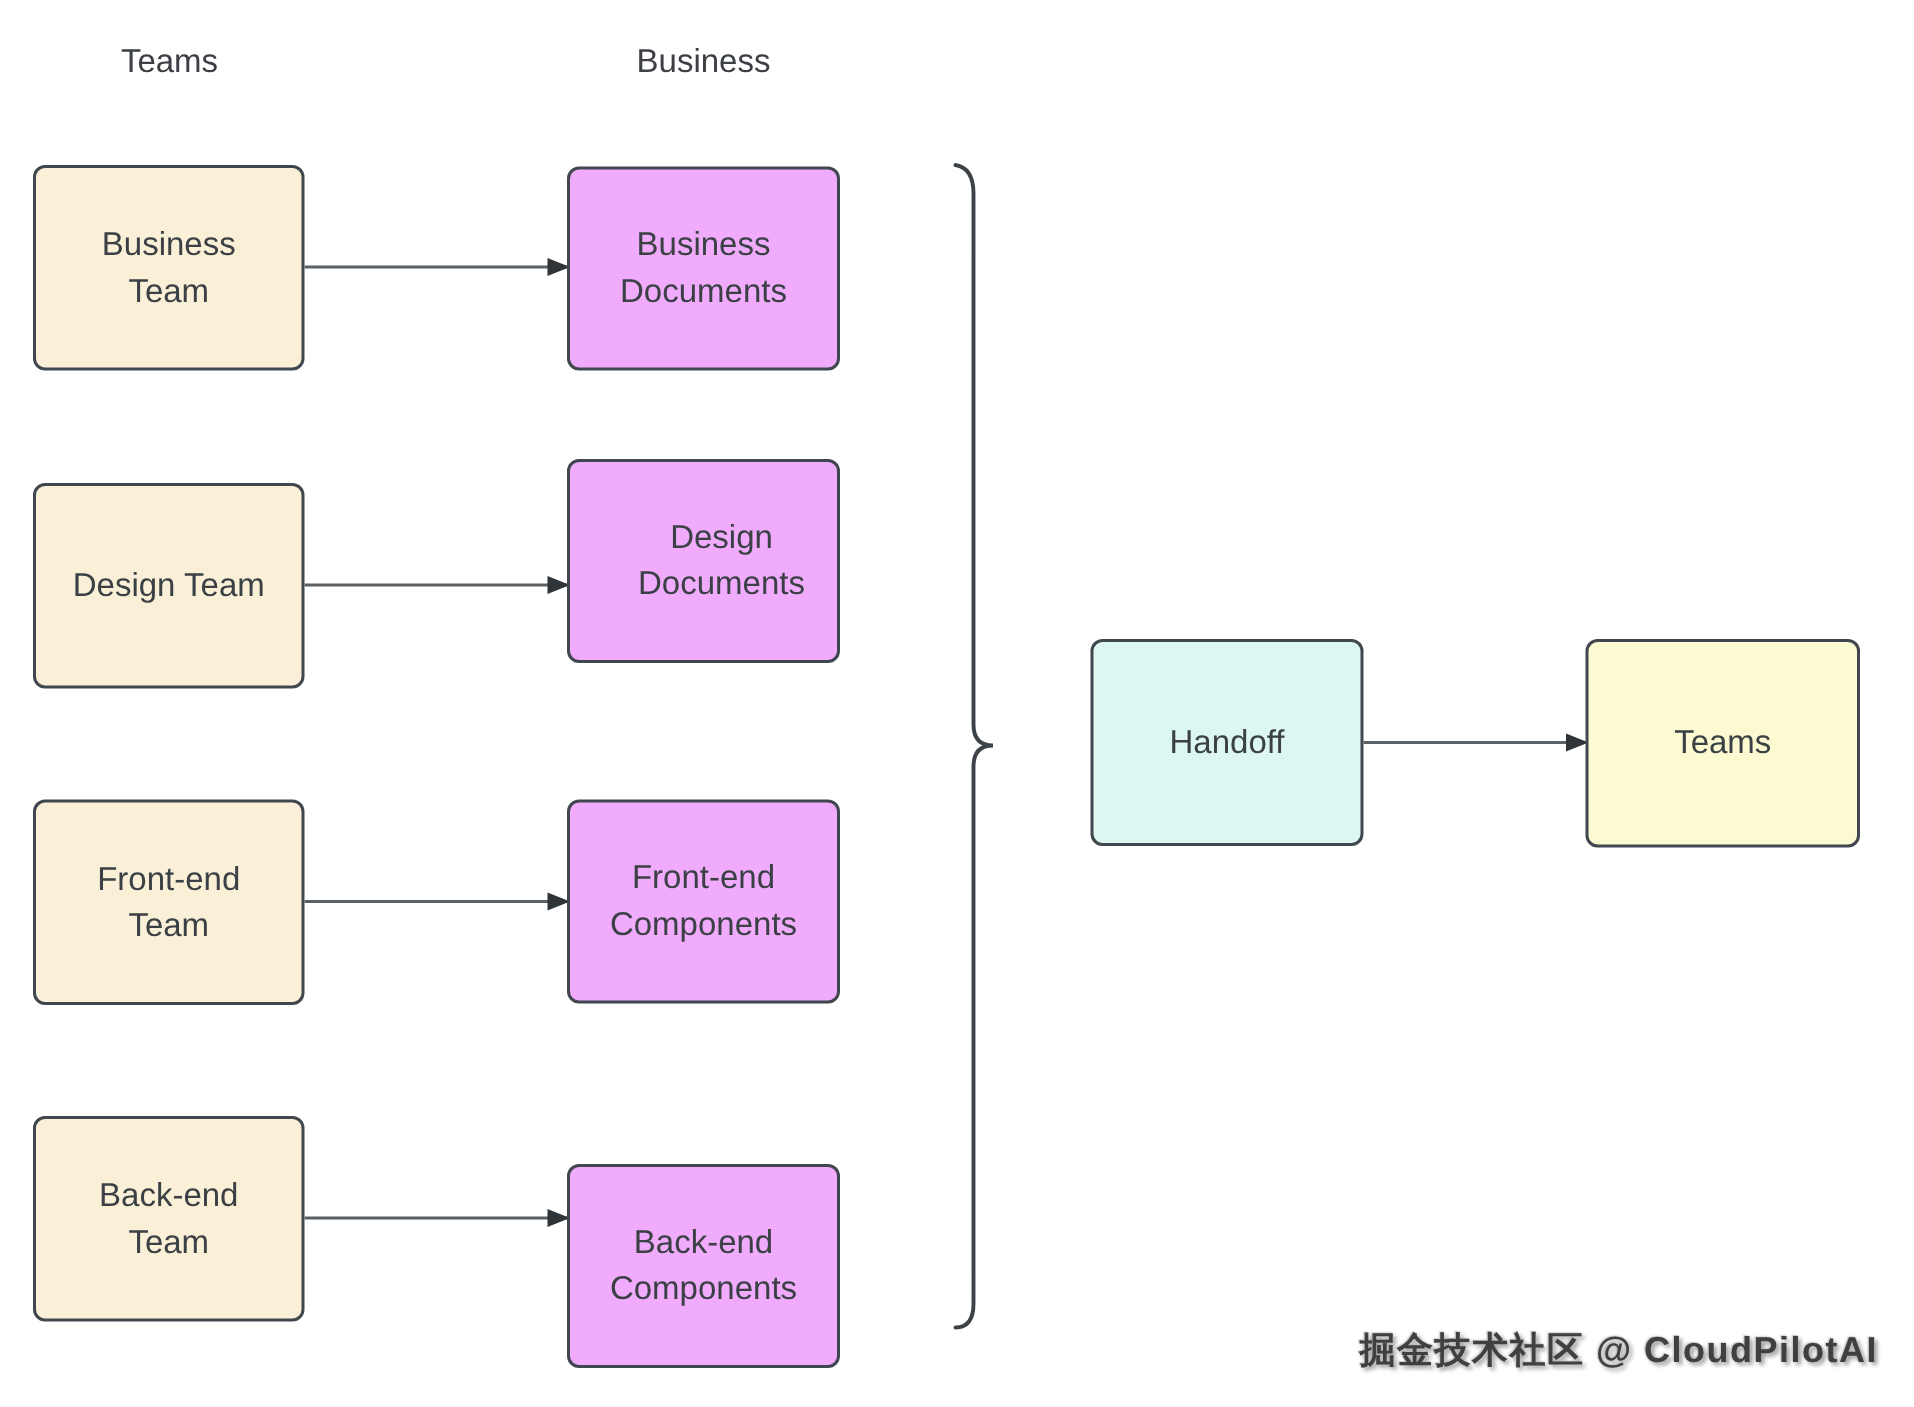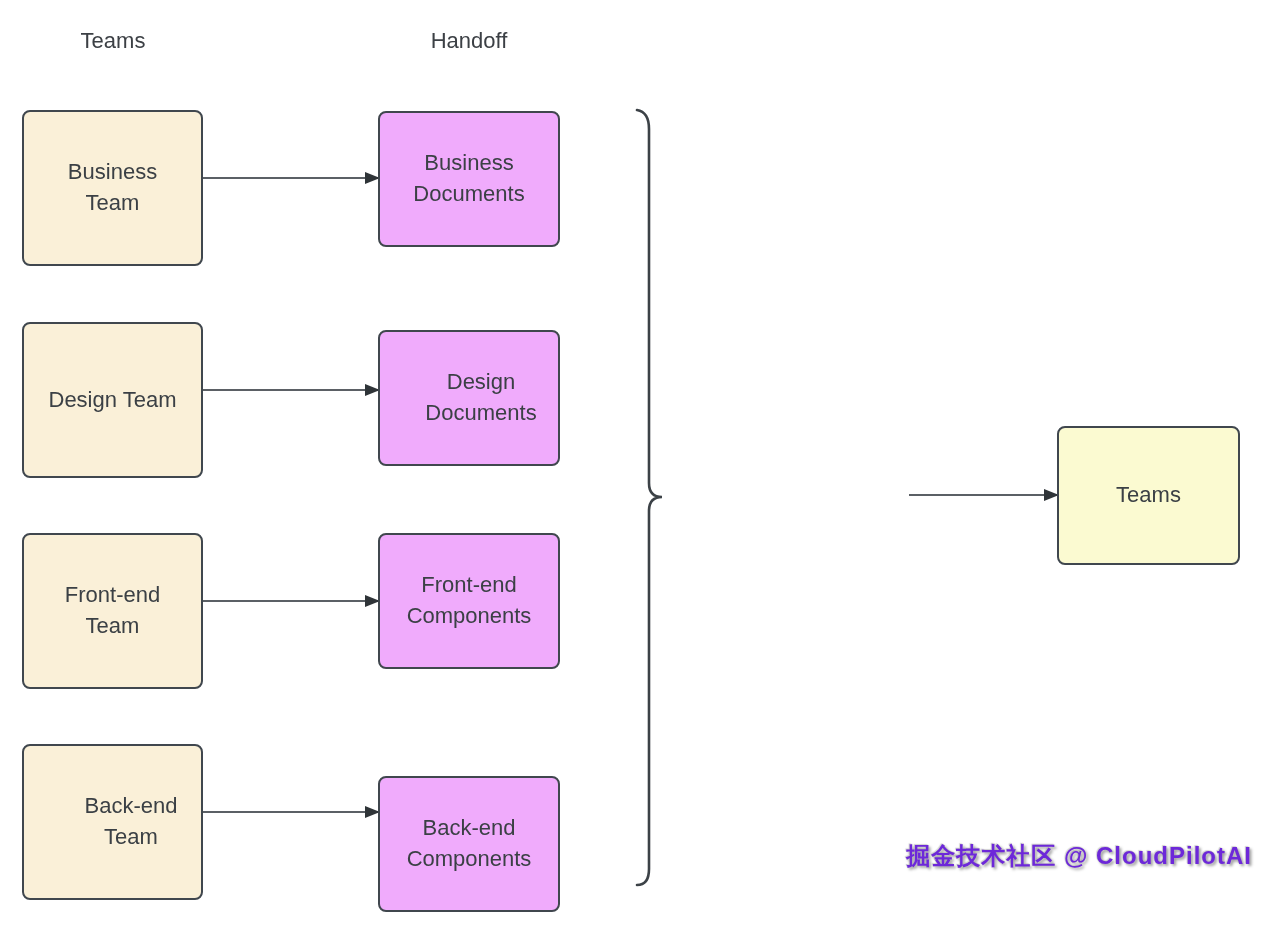--- a/index.html
+++ b/index.html
@@ -32,21 +32,21 @@
     text-align: center;
     font-size: 22px;
     line-height: 1.4;
     color: #3b4045;
     box-sizing: border-box;
   }
   .node .label {
     max-width: 140px;
     display: inline-block;
   }
-  .team-box   { left: 22px;  width: 181px; height: 156px; background: #faf0d8; }
+  .team-box   { left: 22px;  width: 181px; height: 137px; background: #faf0d8; }
   .output-box { left: 378px; width: 182px; height: 136px; background: #f0abfc; }
   .handoff-box { left: 727px; top: 426px; width: 182px; height: 138px; background: #dcf7f2; }
   .value-box   { left: 1057px; top: 426px; width: 183px; height: 139px; background: #fbfad1; }
 
   .arrow {
     position: absolute;
     height: 2px;
     background: #5b6065;
   }
   .arrow .head {
@@ -61,82 +61,85 @@
   }
   .brace-svg {
     position: absolute;
     left: 630px;
     top: 103px;
     width: 44px;
     height: 790px;
   }
   .watermark {
     position: absolute;
-    top: 840px;
+    top: 884px;
     right: 24px;
     font-size: 24px;
     font-weight: 600;
     letter-spacing: 1px;
-    color: #6d28d9;
+    color: #404040;
     text-shadow: 0 0 1px #bdbdbd, 2px 2px 3px #9a9a9a, -1px -1px 1px #d6d6d6;
     white-space: nowrap;
   }
 </style>
 </head>
 <body>
 
 <div class="canvas">
 
   <div class="col-header" style="left:113px; top:28px;">Teams</div>
-  <div class="col-header" style="left:469px; top:28px;">Handoff</div>
+  <div class="col-header" style="left:469px; top:28px;">Business</div>
 
   <div class="node team-box" style="top:110px;">
     <span class="label">Business Team</span>
   </div>
   <div class="arrow" style="left:203px; top:177px; width:175px;">
     <span class="head"></span>
   </div>
   <div class="node output-box" style="top:111px;">
     <span class="label">Business Documents</span>
   </div>
 
   <div class="node team-box" style="top:322px;">
     <span class="label">Design Team</span>
   </div>
   <div class="arrow" style="left:203px; top:389px; width:175px;">
     <span class="head"></span>
   </div>
-  <div class="node output-box" style="top:330px;padding-left:24px;">
+  <div class="node output-box" style="top:306px;padding-left:24px;">
     <span class="label">Design Documents</span>
   </div>
 
   <div class="node team-box" style="top:533px;justify-content:center;">
     <span class="label">Front-end Team</span>
   </div>
   <div class="arrow" style="left:203px; top:600px; width:175px;">
     <span class="head"></span>
   </div>
   <div class="node output-box" style="top:533px;">
     <span class="label">Front-end Components</span>
   </div>
 
-  <div class="node team-box" style="top:744px;justify-content:flex-end;">
+  <div class="node team-box" style="top:744px;">
     <span class="label">Back-end Team</span>
   </div>
   <div class="arrow" style="left:203px; top:811px; width:175px;">
     <span class="head"></span>
   </div>
   <div class="node output-box" style="top:744px;margin-top:32px;">
     <span class="label">Back-end Components</span>
   </div>
 
   <svg class="brace-svg" viewBox="0 0 44 790" aria-hidden="true">
     <path d="M 7 7 Q 19 9 19 26 L 19 380 Q 19 394 32 394 Q 19 394 19 408 L 19 766 Q 19 782 7 782" fill="none" stroke="#3c4247" stroke-width="2.6" stroke-linecap="round"></path>
   </svg>
 
+  <div class="node handoff-box">
+    <span class="label">Handoff</span>
+  </div>
   <div class="arrow" style="left:909px; top:494px; width:148px;">
     <span class="head"></span>
   </div>
   <div class="node value-box">
     <span class="label">Teams</span>
   </div>
 
   <div class="watermark">掘金技术社区 @ CloudPilotAI</div>
 
 </div>

